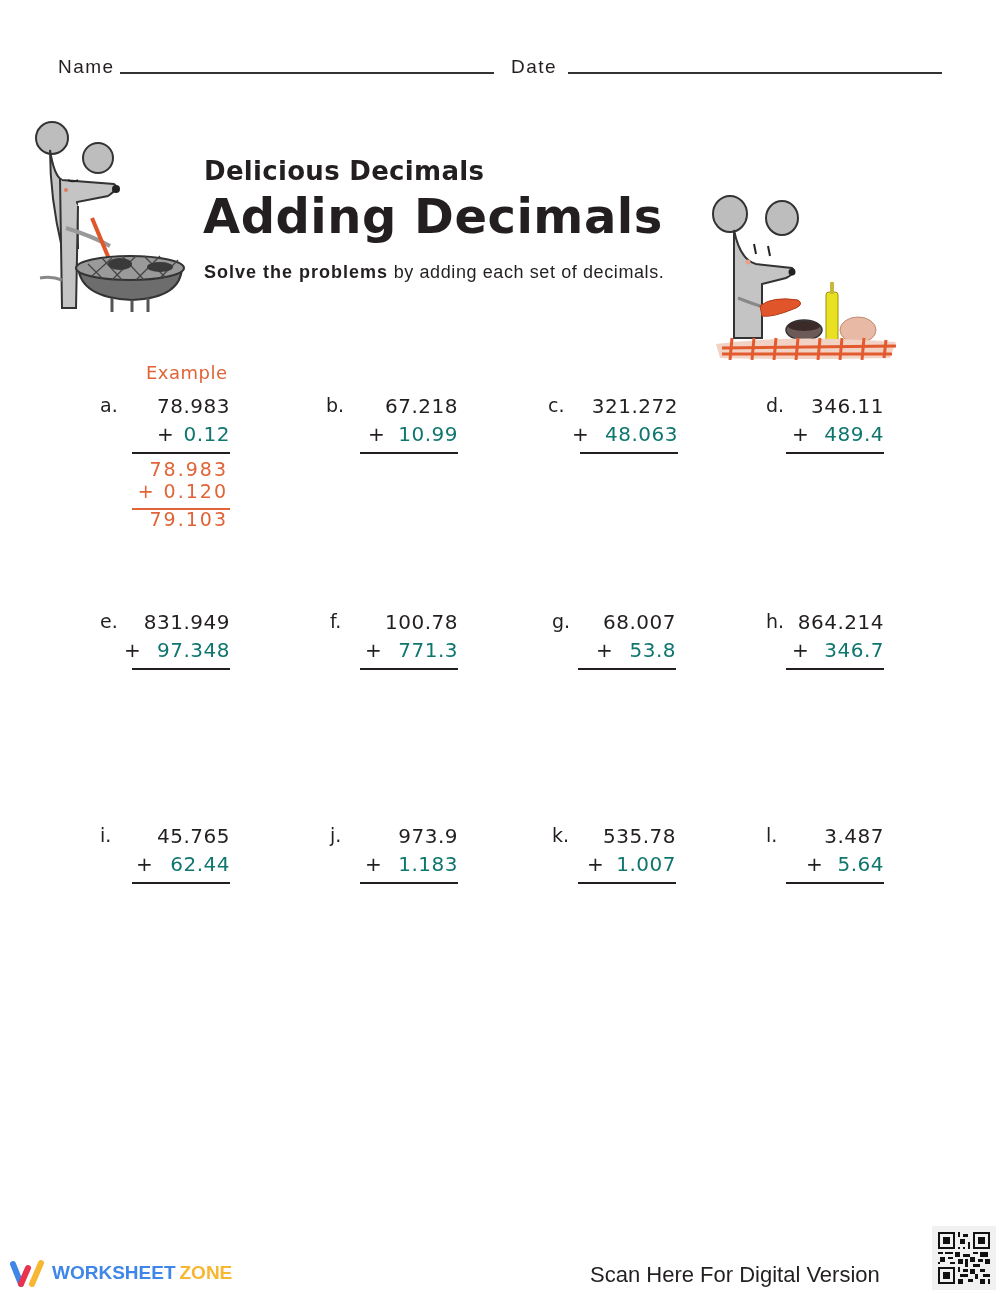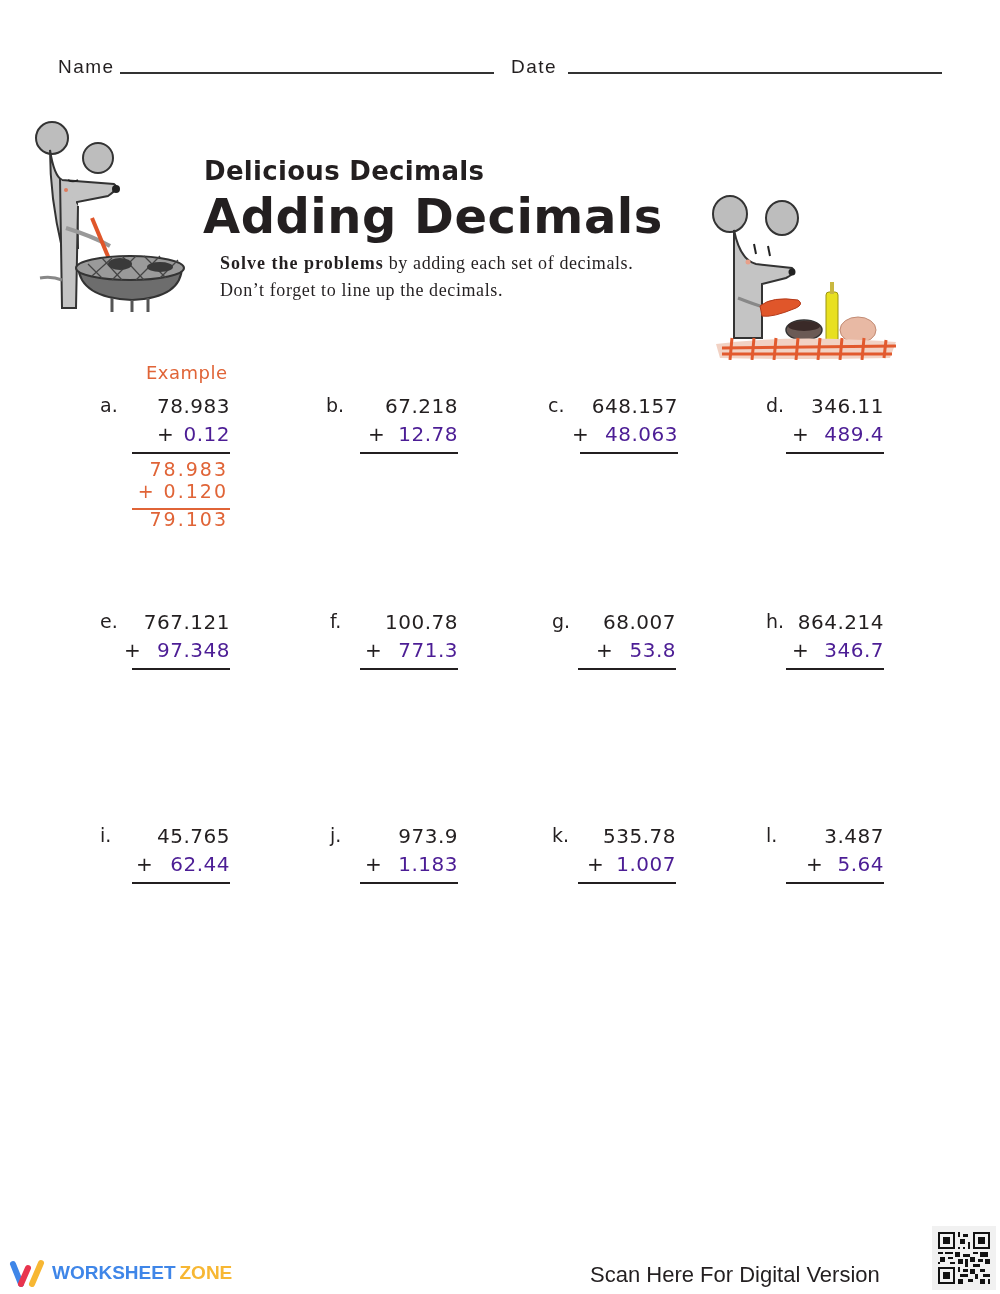--- a/index.html
+++ b/index.html
@@ -8,29 +8,29 @@
 
   .name-row { position: absolute; top: 56px; left: 58px; width: 884px; height: 24px; }
   .field-label { position: absolute; top: 0; font-family: "Liberation Sans", sans-serif; font-size: 19px; letter-spacing: 1.5px; color: #231f20; }
   .field-line { position: absolute; top: 16px; height: 2px; background: #333; }
 
   .mouse-left { position: absolute; left: 32px; top: 118px; width: 160px; height: 195px; }
   .mouse-right { position: absolute; left: 712px; top: 188px; width: 188px; height: 172px; }
 
   .subtitle { position: absolute; left: 204px; top: 156px; font-size: 26px; font-weight: bold; letter-spacing: 0.3px; color: #231f20; }
   .title { position: absolute; left: 203px; top: 188px; font-size: 48px; font-weight: bold; letter-spacing: 0.5px; color: #231f20; }
-  .instructions { position: absolute; left: 204px; top: 250px; font-family: Liberation Serif, serif; font-size: 18px; line-height: 27px; letter-spacing: 0.6px; color: #231f20; margin-left: 16px; }
+  .instructions { position: absolute; left: 204px; top: 259px; font-family: Liberation Sans, sans-serif; font-size: 18px; line-height: 27px; letter-spacing: 0.6px; color: #231f20; }
   .instructions b { font-weight: bold; letter-spacing: 1px; }
 
   .example-label { position: absolute; left: 146px; top: 362px; font-size: 18px; font-weight: normal; color: #e06437; letter-spacing: 0.5px; }
 
   .problem { position: absolute; width: 200px; height: 100px; }
   .p-letter { position: absolute; left: 0; top: 0; font-size: 19px; color: #231f20; }
   .p-top { position: absolute; right: 0; top: 0; font-size: 20px; color: #231f20; text-align: right; letter-spacing: 0.5px; }
-  .p-bottom { position: absolute; right: 0; top: 28px; font-size: 20px; color: #4c1d95; text-align: right; letter-spacing: 0.5px; }
+  .p-bottom { position: absolute; right: 0; top: 28px; font-size: 20px; color: #0f766e; text-align: right; letter-spacing: 0.5px; }
   .p-plus { position: absolute; top: 28px; font-size: 20px; color: #231f20; }
   .p-line { position: absolute; right: 0; top: 58px; height: 2px; background: #231f20; }
 
   .ex-work { position: absolute; left: 130px; top: 458px; width: 100px; color: #e06437; }
   .ex-line1 { position: absolute; right: 2px; top: 0; font-size: 19px; letter-spacing: 2px; text-align: right; }
   .ex-line2 { position: absolute; right: 2px; top: 22px; font-size: 19px; letter-spacing: 2px; text-align: left; white-space: pre; }
   .ex-rule { position: absolute; right: 0; top: 50px; width: 98px; height: 2px; background: #e06437; }
   .ex-answer { position: absolute; right: 2px; top: 50px; font-size: 19px; letter-spacing: 2px; text-align: right; }
 
   .footer-logo { position: absolute; left: 8px; top: 1258px; height: 30px; display: flex; align-items: center; }
@@ -82,21 +82,20 @@
   <line x1="80" y1="180" x2="80" y2="194" stroke="#555" stroke-width="3"></line>
   <line x1="100" y1="182" x2="100" y2="194" stroke="#555" stroke-width="3"></line>
   <line x1="116" y1="180" x2="116" y2="194" stroke="#555" stroke-width="3"></line>
 </svg>
 
 <div class="subtitle">Delicious Decimals</div>
 <div class="title">Adding Decimals</div>
 
 <div class="instructions">
   <div><b>Solve the problems</b><span> by adding each set of decimals.</span></div>
-  <div>Don’t forget to line up the decimals.</div>
 </div>
 
 <svg class="mouse-right" viewBox="0 0 188 172">
   <ellipse cx="18" cy="26" rx="17" ry="18" fill="#bdbdbd" stroke="#333" stroke-width="2"></ellipse>
   <ellipse cx="70" cy="30" rx="16" ry="17" fill="#bdbdbd" stroke="#333" stroke-width="2"></ellipse>
   <path d="M22 42 Q28 72 44 76 L80 80 Q86 84 74 90 L50 96 L50 150 L22 150 Z" fill="#c4c4c4" stroke="#333" stroke-width="2"></path>
   <circle cx="80" cy="84" r="3.5" fill="#222"></circle>
   <line x1="42" y1="56" x2="44" y2="66" stroke="#222" stroke-width="2"></line>
   <line x1="56" y1="58" x2="58" y2="68" stroke="#222" stroke-width="2"></line>
   <circle cx="36" cy="74" r="2.5" fill="#e8a08a"></circle>
@@ -129,28 +128,28 @@
   <span class="p-top">78.983</span>
   <span class="p-plus" style="left:57px;">+</span>
   <span class="p-bottom">0.12</span>
   <div class="p-line" style="width:98px;"></div>
 </div>
 
 <div class="problem" style="left:326px; top:394px; width:132px;">
   <span class="p-letter">b.</span>
   <span class="p-top">67.218</span>
   <span class="p-plus" style="left:42px;">+</span>
-  <span class="p-bottom">12.78</span>
+  <span class="p-bottom">10.99</span>
   <div class="p-line" style="width:98px;"></div>
   <div style="position:absolute; right:0; top:62px; width:98px; height:34px;"></div>
 </div>
 
 <div class="problem" style="left:548px; top:394px; width:130px;">
   <span class="p-letter">c.</span>
-  <span class="p-top">648.157</span>
+  <span class="p-top">321.272</span>
   <span class="p-plus" style="left:24px;">+</span>
   <span class="p-bottom">48.063</span>
   <div class="p-line" style="width:98px;"></div>
   <div style="position:absolute; right:0; top:62px; width:98px; height:34px;"></div>
 </div>
 
 <div class="problem" style="left:766px; top:394px; width:118px;">
   <span class="p-letter">d.</span>
   <span class="p-top">346.11</span>
   <span class="p-plus" style="left:26px;">+</span>
@@ -161,21 +160,21 @@
 
 <div class="ex-work" style="height:80px;">
   <span class="ex-line1">78.983</span>
   <span class="ex-line2">+ 0.120</span>
   <div class="ex-rule"></div>
   <span class="ex-answer">79.103</span>
 </div>
 
 <div class="problem" style="left:100px; top:610px; width:130px;">
   <span class="p-letter">e.</span>
-  <span class="p-top">767.121</span>
+  <span class="p-top">831.949</span>
   <span class="p-plus" style="left:24px;">+</span>
   <span class="p-bottom">97.348</span>
   <div class="p-line" style="width:98px;"></div>
   <div style="position:absolute; right:0; top:62px; width:98px; height:34px;"></div>
 </div>
 
 <div class="problem" style="left:330px; top:610px; width:128px;">
   <span class="p-letter">f.</span>
   <span class="p-top">100.78</span>
   <span class="p-plus" style="left:35px;">+</span>

